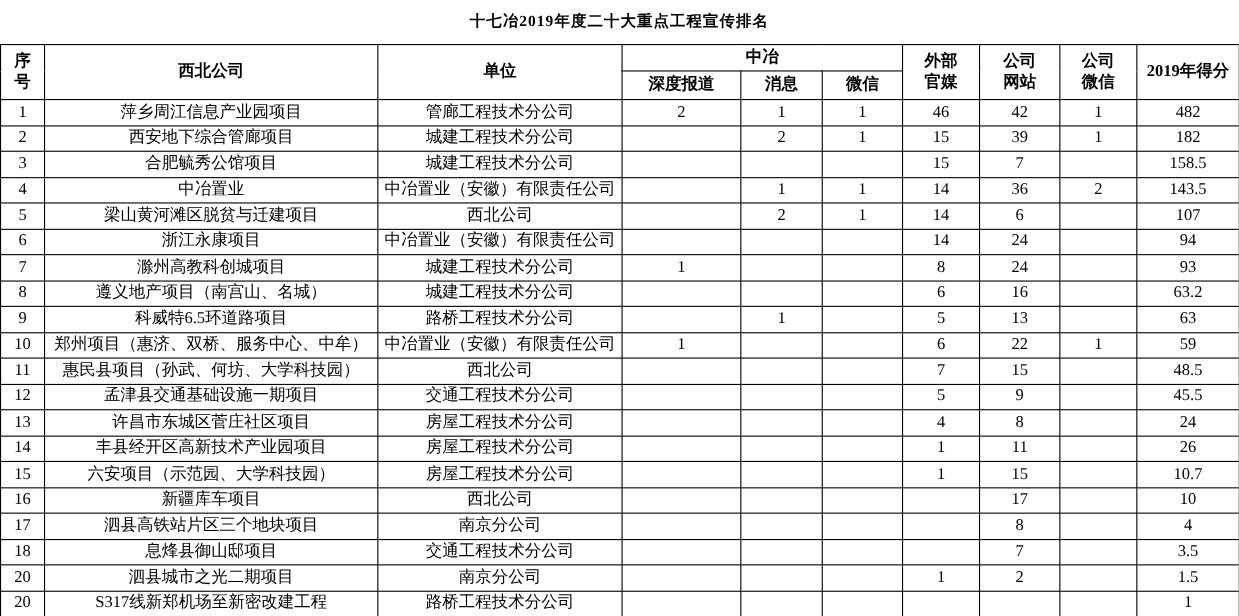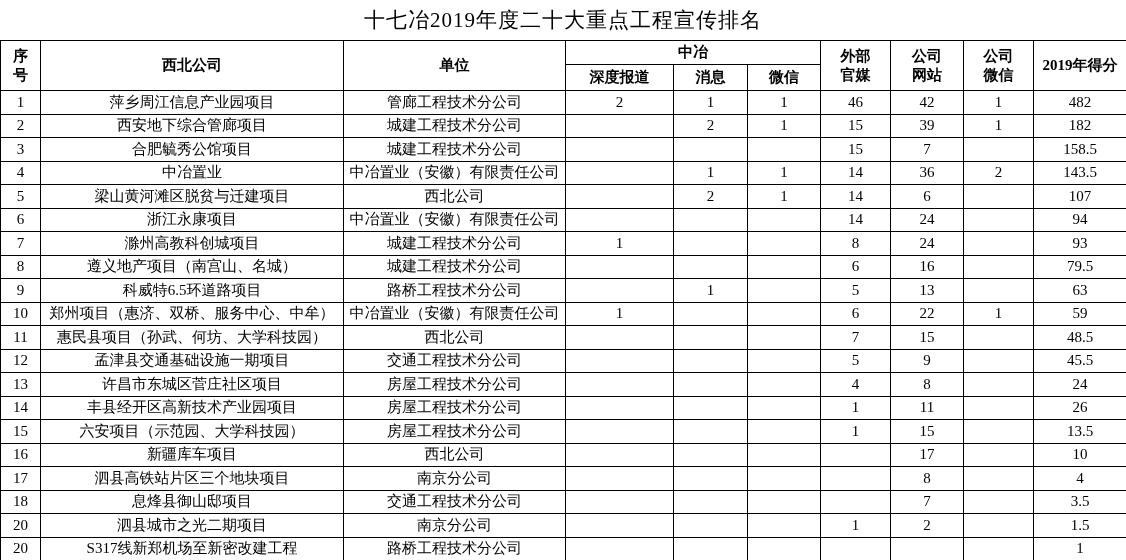--- a/index.html
+++ b/index.html
@@ -17,22 +17,22 @@
     height: 560px;
     background: #ffffff;
   }
   .title-bar {
     height: 40px;
     display: flex;
     align-items: center;
     justify-content: center;
   }
   .title-bar .title {
-    font-size: 21px;
-    font-weight: normal;
+    font-size: 14px;
+    font-weight: bold;
     letter-spacing: 1px;
   }
   table.ranking {
     width: 1126px;
     border-collapse: collapse;
     table-layout: fixed;
   }
   table.ranking th,
   table.ranking td {
     border: 1px solid #000000;
@@ -182,21 +182,21 @@
         <tr class="data-row">
           <td>8</td>
           <td>遵义地产项目（南宫山、名城）</td>
           <td>城建工程技术分公司</td>
           <td></td>
           <td></td>
           <td></td>
           <td>6</td>
           <td>16</td>
           <td></td>
-          <td>79.5</td>
+          <td>63.2</td>
         </tr>
         <tr class="data-row">
           <td>9</td>
           <td>科威特6.5环道路项目</td>
           <td>路桥工程技术分公司</td>
           <td></td>
           <td>1</td>
           <td></td>
           <td>5</td>
           <td>13</td>
@@ -266,21 +266,21 @@
         <tr class="data-row">
           <td>15</td>
           <td>六安项目（示范园、大学科技园）</td>
           <td>房屋工程技术分公司</td>
           <td></td>
           <td></td>
           <td></td>
           <td>1</td>
           <td>15</td>
           <td></td>
-          <td>13.5</td>
+          <td>10.7</td>
         </tr>
         <tr class="data-row">
           <td>16</td>
           <td>新疆库车项目</td>
           <td>西北公司</td>
           <td></td>
           <td></td>
           <td></td>
           <td></td>
           <td>17</td>

